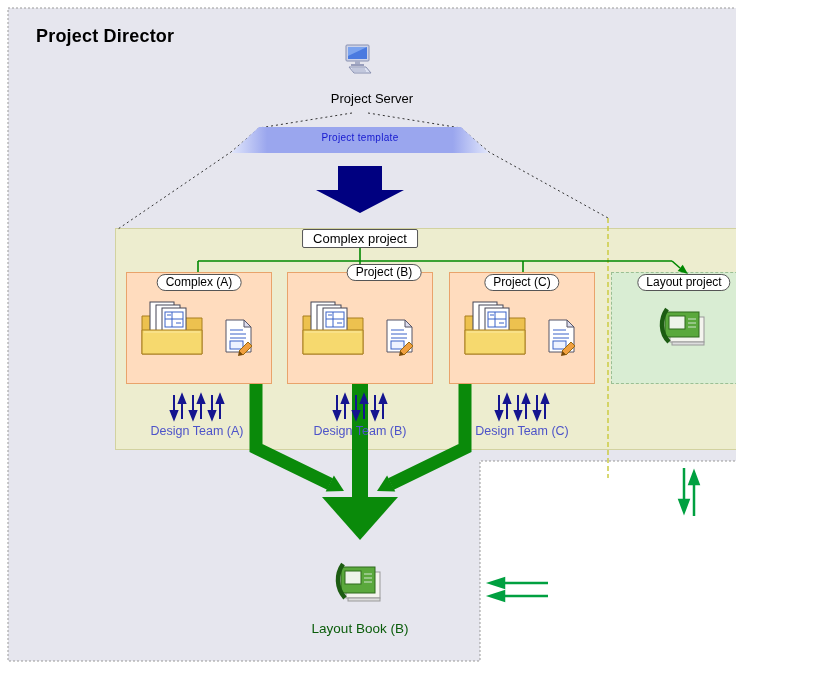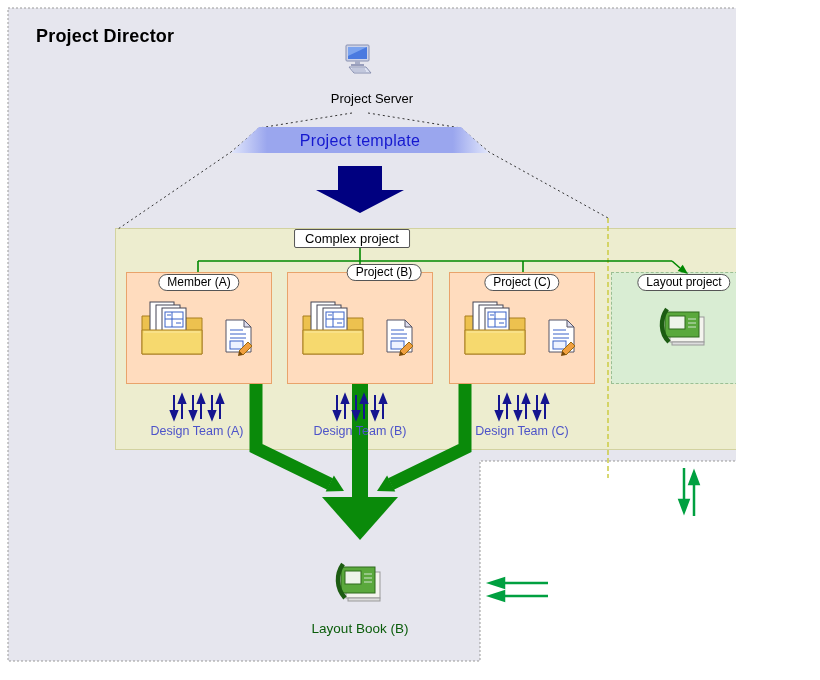--- a/index.html
+++ b/index.html
@@ -10,21 +10,21 @@
   .abs{position:absolute;}
   .cx{transform:translateX(-50%);}
   svg{display:block;}
   .overlay{left:0;top:0;pointer-events:none;}
   .title{
     left:36px;top:26px;font-size:18px;font-weight:bold;color:#000;
     letter-spacing:.2px;
   }
   .plain-label{font-size:13px;color:#000;white-space:nowrap;}
   .template-label{
-    font-size:16px;color:#1518cf;white-space:nowrap;letter-spacing:.3px;
+    font-size:10px;color:#1518cf;white-space:nowrap;letter-spacing:.3px;
   }
   .complex-box{
     left:115px;top:228px;width:652px;height:222px;
     background:#ededcf;border:1px solid #d2d2a0;box-sizing:border-box;
   }
   .complex-pill{
     font-size:13px;color:#000;background:#fff;border:1px solid #555;
     border-radius:2px;padding:1px 10px;white-space:nowrap;
   }
   .project-box{
@@ -168,23 +168,23 @@
       <rect x="13" y="19" width="5" height="3" fill="#a8aec8"></rect>
       <rect x="9" y="22" width="13" height="2" fill="#989ebc"></rect>
       <path d="M7,25 h17 l5,6 h-17 z" fill="#dde2f2" stroke="#8890b0"></path>
       <path d="M10,27 h13 M11,29 h13" stroke="#a8aec8" fill="none"></path>
     </svg>
   </div>
   <div class="abs cx plain-label" style="left:372px;top:91px;">Project Server</div>
 
   <div class="abs cx template-label" style="left:360px;top:132px;">Project template</div>
 
-  <div class="abs cx complex-pill" style="left:352px;top:229px;">Complex project</div>
-
-  <div class="abs cx pill" style="left:199px;top:274px;">Member (A)</div>
+  <div class="abs cx complex-pill" style="left:360px;top:229px;">Complex project</div>
+
+  <div class="abs cx pill" style="left:199px;top:274px;">Complex (A)</div>
   <div class="abs cx pill" style="left:360px;top:264px;margin-left:24px;">Project (B)</div>
   <div class="abs cx pill" style="left:522px;top:274px;">Project (C)</div>
   <div class="abs cx pill" style="left:684px;top:274px;">Layout project</div>
 
   <div class="abs" style="left:140px;top:296px;">
     <svg width="64" height="62" viewBox="0 0 64 62">
       <path d="M2,20 h16 l4,-6 h14 v8 h26 v36 h-60 z" fill="#edc14f" stroke="#a87f1e"></path>
       <g stroke="#445" fill="#fff">
         <rect x="10" y="6" width="24" height="32"></rect>
         <rect x="16" y="9" width="24" height="32"></rect>

